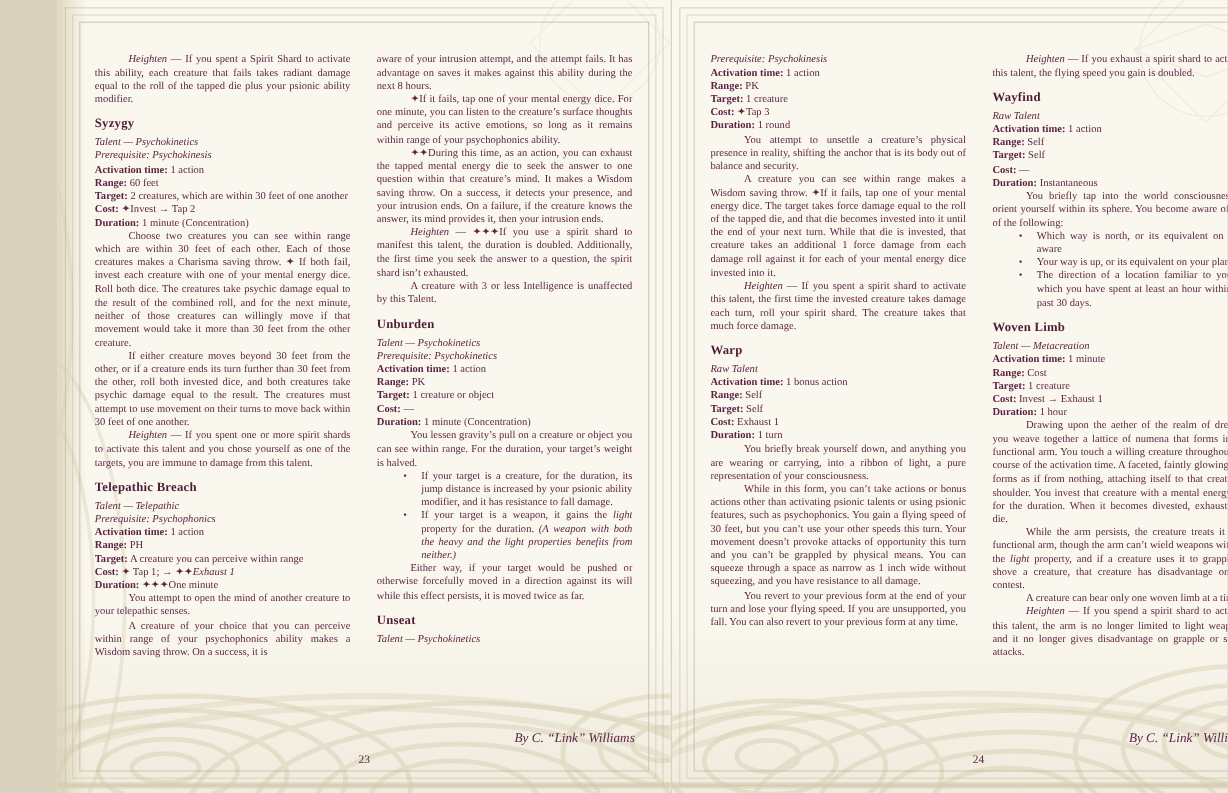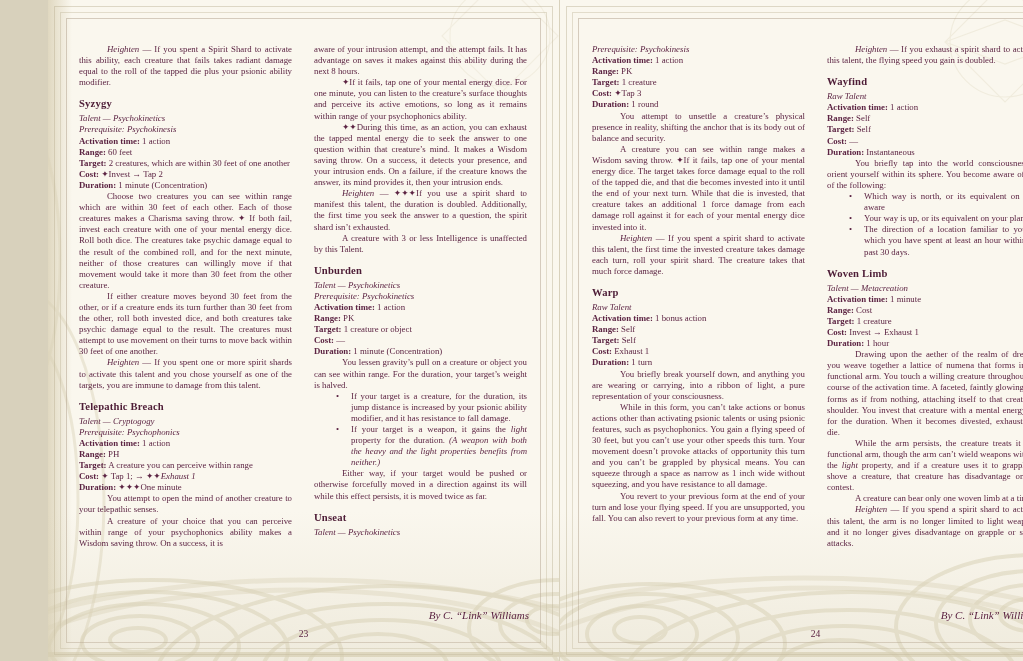--- a/index.html
+++ b/index.html
@@ -84,21 +84,21 @@
           <div class="meta">Prerequisite: Psychokinesis</div>
           <div class="prop"><b>Activation time:</b><span> 1 action</span></div>
           <div class="prop"><b>Range:</b><span> 60 feet</span></div>
           <div class="prop"><b>Target:</b><span> 2 creatures, which are within 30 feet of one another</span></div>
           <div class="prop"><b>Cost:</b><span> ✦Invest → Tap 2</span></div>
           <div class="prop"><b>Duration:</b><span> 1 minute (Concentration)</span></div>
           <p class="body">Choose two creatures you can see within range which are within 30 feet of each other. Each of those creatures makes a Charisma saving throw. ✦ If both fail, invest each creature with one of your mental energy dice. Roll both dice. The creatures take psychic damage equal to the result of the combined roll, and for the next minute, neither of those creatures can willingly move if that movement would take it more than 30 feet from the other creature.</p>
           <p class="body">If either creature moves beyond 30 feet from the other, or if a creature ends its turn further than 30 feet from the other, roll both invested dice, and both creatures take psychic damage equal to the result. The creatures must attempt to use movement on their turns to move back within 30 feet of one another.</p>
           <p class="body"><em>Heighten</em> — If you spent one or more spirit shards to activate this talent and you chose yourself as one of the targets, you are immune to damage from this talent.</p>
           <h3 class="h">Telepathic Breach</h3>
-          <div class="meta">Talent — Cryptogogy</div>
+          <div class="meta">Talent — Telepathic</div>
           <div class="meta">Prerequisite: Psychophonics</div>
           <div class="prop"><b>Activation time:</b><span> 1 action</span></div>
           <div class="prop"><b>Range:</b><span> PH</span></div>
           <div class="prop"><b>Target:</b><span> A creature you can perceive within range</span></div>
           <div class="prop"><b>Cost:</b><span> ✦ Tap 1; → ✦✦<em>Exhaust 1</em></span></div>
           <div class="prop"><b>Duration:</b><span> ✦✦✦One minute</span></div>
           <p class="body">You attempt to open the mind of another creature to your telepathic senses.</p>
           <p class="body">A creature of your choice that you can perceive within range of your psychophonics ability makes a Wisdom saving throw. On a success, it is</p>
         </div>
       <div class="col">

